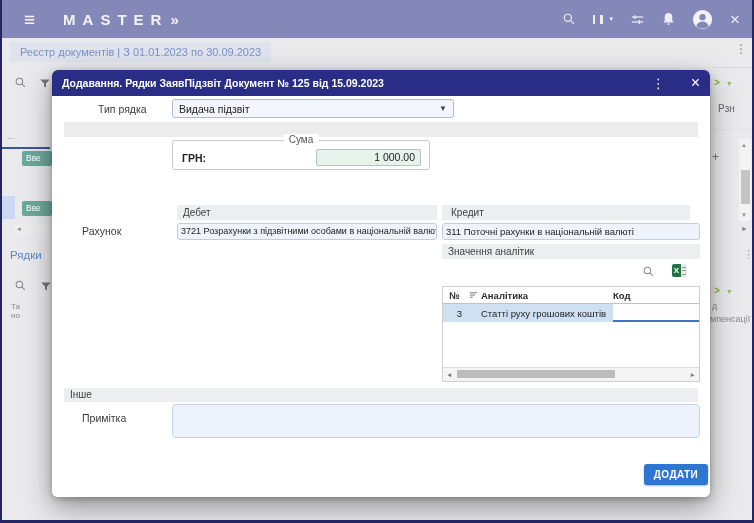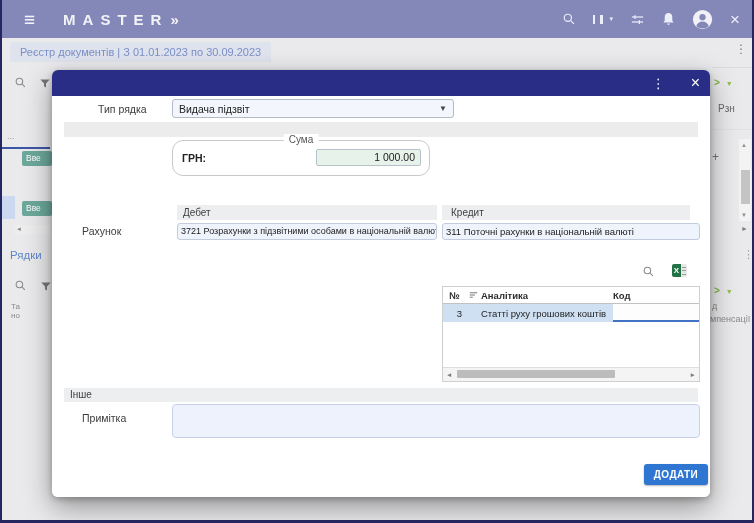--- a/index.html
+++ b/index.html
@@ -55,22 +55,22 @@
   .mbody{position:absolute;top:26px;left:0;right:0;bottom:0;background:#fff;}
   .lbl{position:absolute;font-size:10.5px;color:#3c3c3c;white-space:nowrap;}
   .inputbox{position:absolute;box-sizing:border-box;background:#eff3fc;border:1px solid #c3cbde;
     border-radius:3px;font-size:9px;color:#222;line-height:15px;padding:0 3px;
     white-space:nowrap;overflow:hidden;}
   .selectbox{position:absolute;left:120px;top:3px;width:282px;height:19px;box-sizing:border-box;
     background:#f3f6fd;border:1px solid #b4bbc7;border-radius:3px;display:flex;align-items:center;
     justify-content:space-between;padding:0 6px;font-size:10.5px;color:#222;cursor:pointer;}
   .sel-caret{font-size:8px;color:#444;}
   .graybar{position:absolute;left:12px;top:26px;width:634px;height:15px;background:#ececec;}
-  .fieldset{position:absolute;left:120px;top:44px;width:258px;height:36px;border:1px solid #c9c9c9;
-    border-radius:11px;box-sizing:border-box;}
+  .fieldset{position:absolute;left:120px;top:44px;width:258px;height:30px;border:1px solid #c9c9c9;
+    border-radius:3px;box-sizing:border-box;}
   .legend{position:absolute;top:-7px;left:50%;transform:translateX(-50%);background:#fff;
     padding:0 5px;font-size:10px;color:#555;}
   .grn-lbl{position:absolute;left:9px;top:11px;font-size:10.5px;font-weight:bold;color:#222;}
   .grn-input{position:absolute;right:8px;top:8px;width:105px;height:17px;box-sizing:border-box;
     background:#e7f3ea;border:1px solid #b6c2ca;border-radius:2px;font-size:10.5px;color:#222;
     text-align:right;line-height:15px;padding:0 5px;}
   .sect-hdr{position:absolute;height:15px;background:#eceef0;font-size:10px;color:#3f3f3f;
     line-height:15px;padding-left:6px;box-sizing:border-box;}
   .tool-ic{position:absolute;cursor:pointer;}
   .xl-icon{display:flex;width:15px;height:13px;}
@@ -204,20 +204,21 @@
   <span class="frag" style="left:741px;top:248px;font-size:11px;color:#999;">⋮</span>
   <div class="frag green-pair" style="left:712px;top:286px;">
     <span class="g-chev">&gt;</span>
     <span class="g-tri">▼</span>
   </div>
   <span class="frag" style="left:710px;top:301px;font-size:9px;color:#8a8a8a;">д</span>
   <span class="frag" style="left:708px;top:314px;font-size:9px;color:#8a8a8a;white-space:nowrap;">мпенсації</span>
 
   <div class="modal">
     <div class="mheader">
+      <span class="mtitle">Додавання. Рядки ЗаявПідзвіт Документ № 125 від 15.09.2023</span>
       <span class="spacer"></span>
       <span class="mh-kebab">⋮</span>
       <span class="mh-close">×</span>
     </div>
 
     <div class="mbody">
 
       <span class="lbl" style="left:30px;top:7px;margin-left:16px;">Тип рядка</span>
       <div class="selectbox">
         <span>Видача підзвіт</span>
@@ -230,20 +231,21 @@
         <span class="grn-lbl">ГРН:</span>
         <div class="grn-input">1 000.00</div>
       </div>
 
       <div class="sect-hdr" style="left:125px;top:109px;width:260px;">Дебет</div>
       <div class="sect-hdr" style="left:390px;top:109px;width:248px;padding-left:9px;">Кредит</div>
       <span class="lbl" style="left:30px;top:129px;">Рахунок</span>
       <div class="inputbox" style="left:125px;top:127px;width:260px;height:17px;">3721 Розрахунки з підзвітними особами в національній валюті</div>
       <div class="inputbox" style="left:390px;top:127px;width:258px;height:17px;font-size:9.5px;">311 Поточні рахунки в національній валюті</div>
 
+      <div class="sect-hdr" style="left:390px;top:148px;width:258px;">Значення аналітик</div>
       <span class="tool-ic" style="left:590px;top:169px;">
         <svg width="13" height="13" viewBox="0 0 24 24">
             <circle cx="10" cy="10" r="6" fill="none" stroke="#8a8a8a" stroke-width="2"></circle>
             <line x1="14.6" y1="14.6" x2="20" y2="20" stroke="#8a8a8a" stroke-width="2"></line>
           </svg>
       </span>
       <span class="tool-ic" style="left:620px;top:168px;">
         <span class="xl-icon">
             <span class="xl-left">X</span>
             <span class="xl-right">

